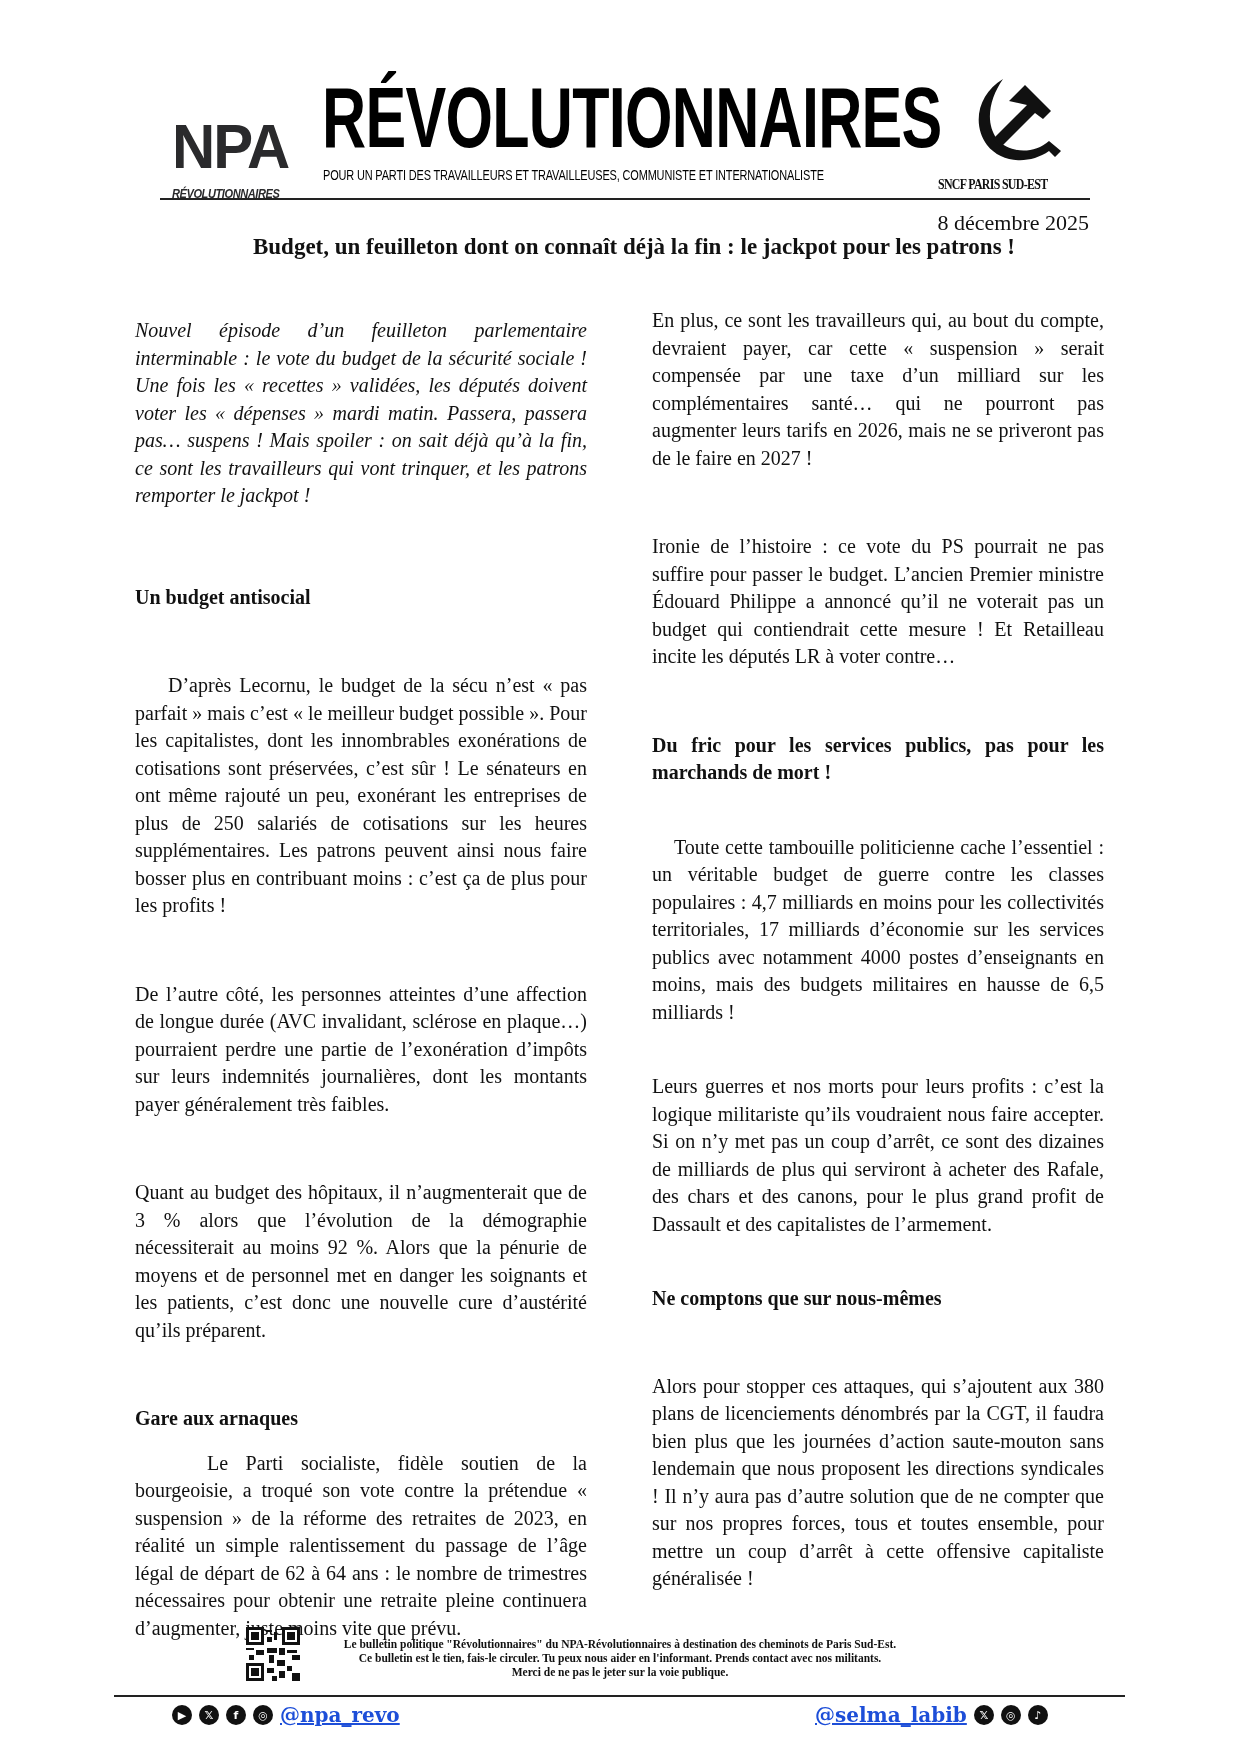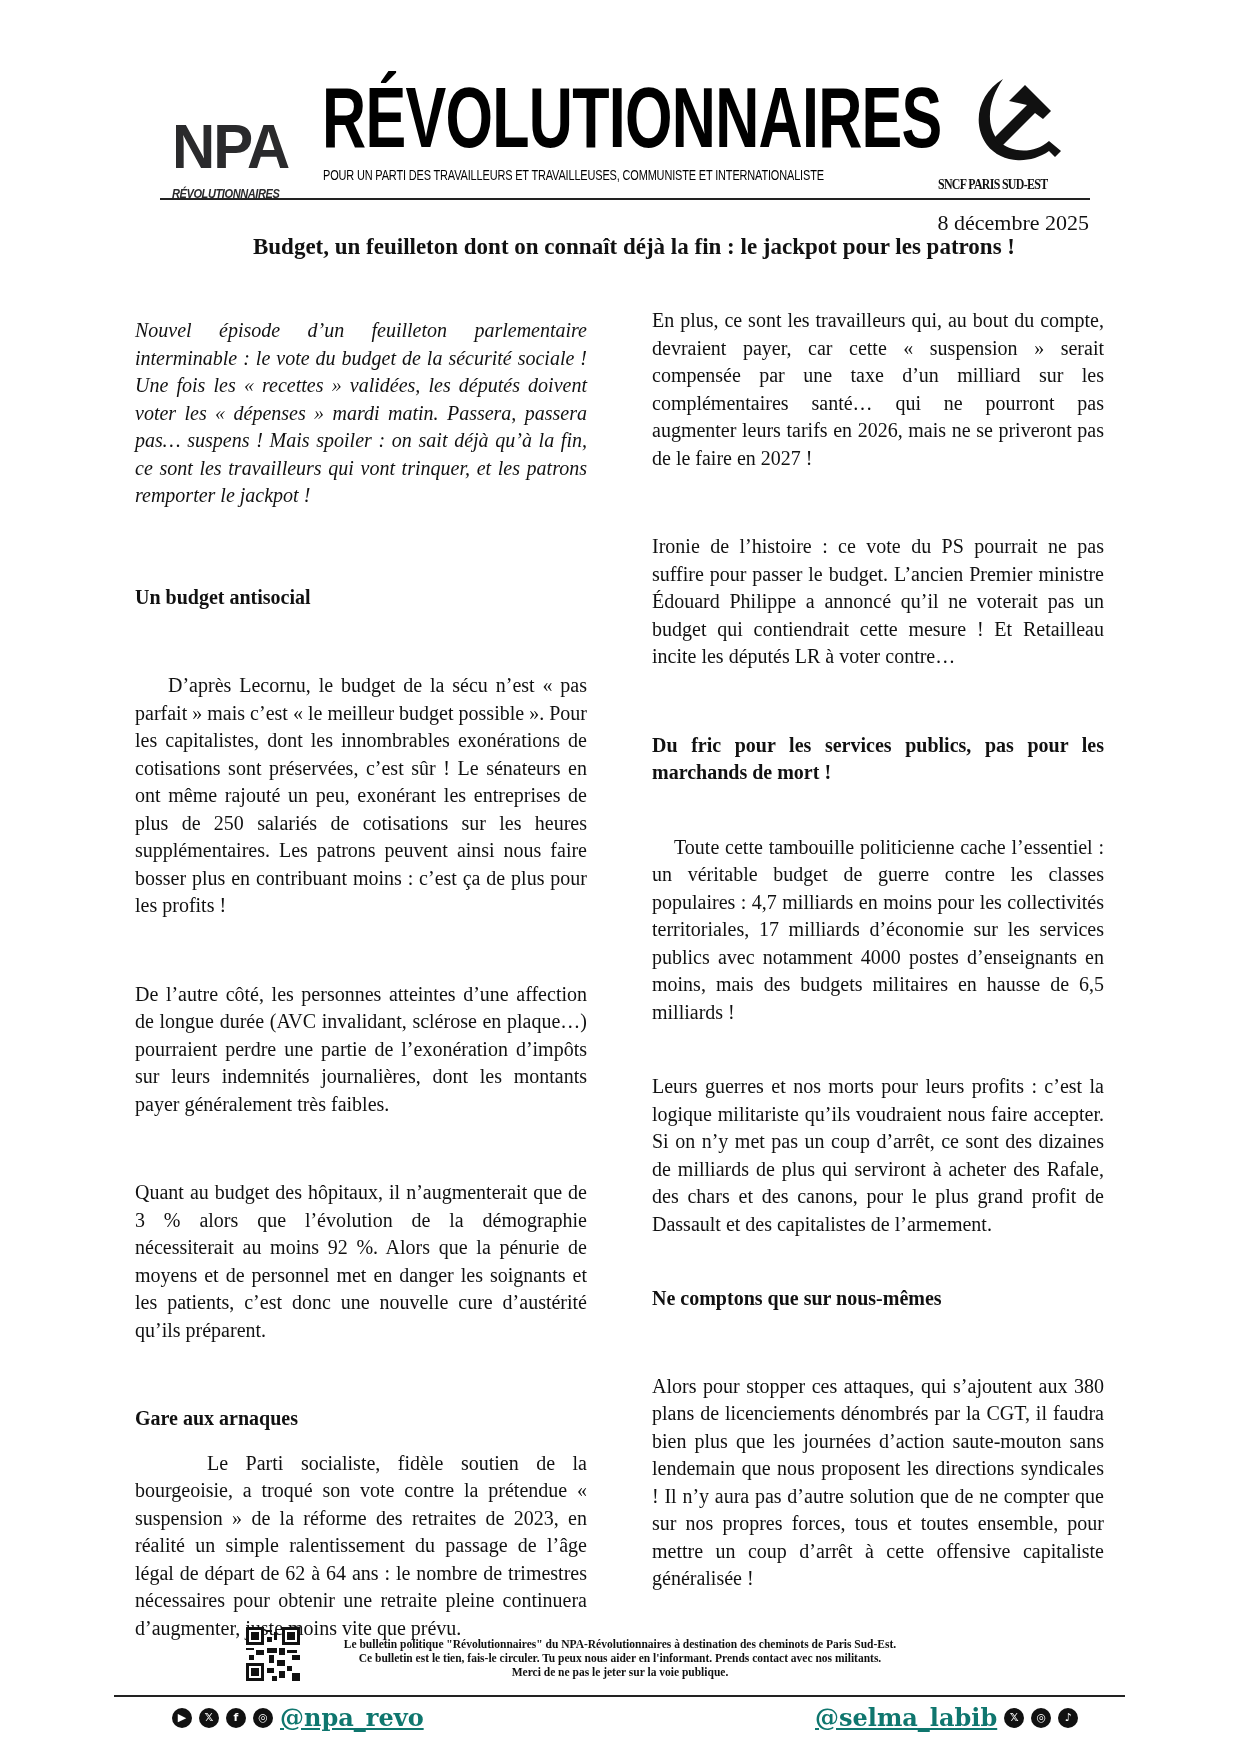--- a/index.html
+++ b/index.html
@@ -35,21 +35,21 @@
 
   
   .qr { position: absolute; left: 246px; top: 1627px; width: 54px; height: 54px; }
   .qr svg { width: 100%; height: 100%; }
   .footer-note { position: absolute; left: 295px; top: 1637px; width: 650px; text-align: center; font-family: "Liberation Serif", serif; font-weight: bold; font-size: 11.5px; line-height: 14px; }
   .footer-rule { position: absolute; left: 114px; top: 1695px; width: 1011px; height: 2px; background: #222; }
   .social { position: absolute; top: 1703px; display: flex; align-items: center; gap: 7px; }
   .social-left { left: 172px; }
   .social-right { left: 815px; }
   .sicon { width: 20px; height: 20px; border-radius: 50%; background: #111; color: #fff; display: inline-flex; align-items: center; justify-content: center; font-family: "DejaVu Sans", sans-serif; font-size: 11px; font-weight: bold; }
-  .handle { font-family: "DejaVu Serif", serif; font-weight: bold; font-size: 24px; text-decoration: underline; color: #0f766e; }
+  .handle { font-family: "DejaVu Serif", serif; font-weight: bold; font-size: 20px; text-decoration: underline; color: #1d4ed8; }
 </style>
 </head>
 <body>
 
 <div class="masthead">
   <div class="npa-logo">
     <div class="npa-big">NPA</div>
     <div class="npa-sub">RÉVOLUTIONNAIRES</div>
   </div>
   <div class="brand-title">RÉVOLUTIONNAIRES</div>

